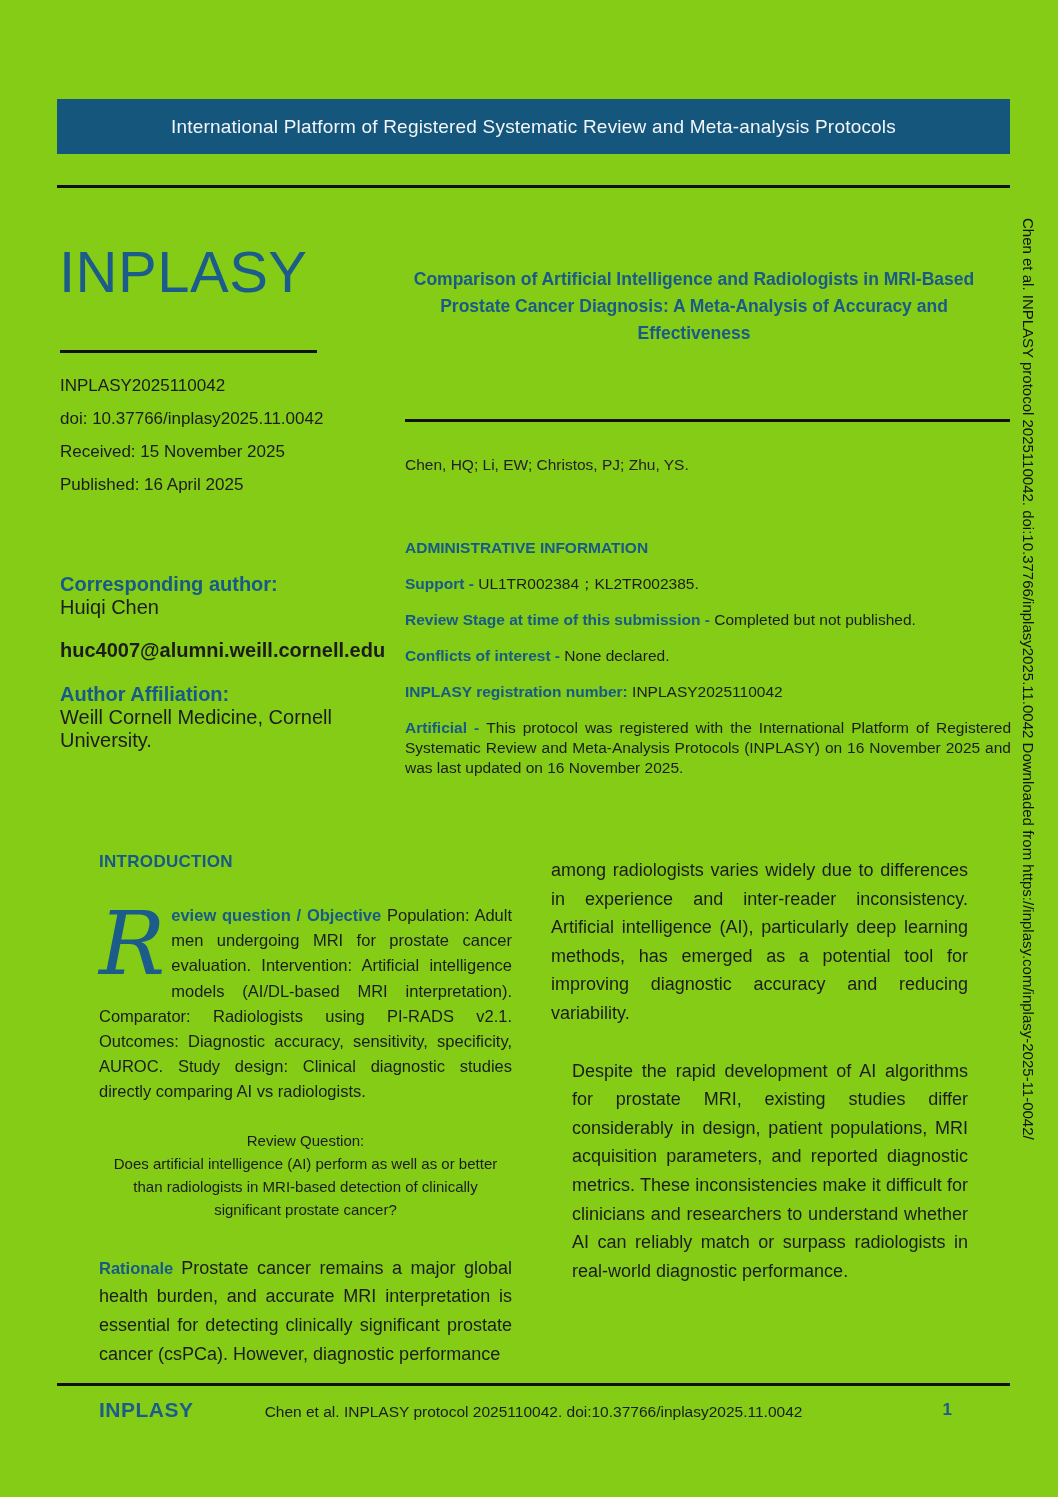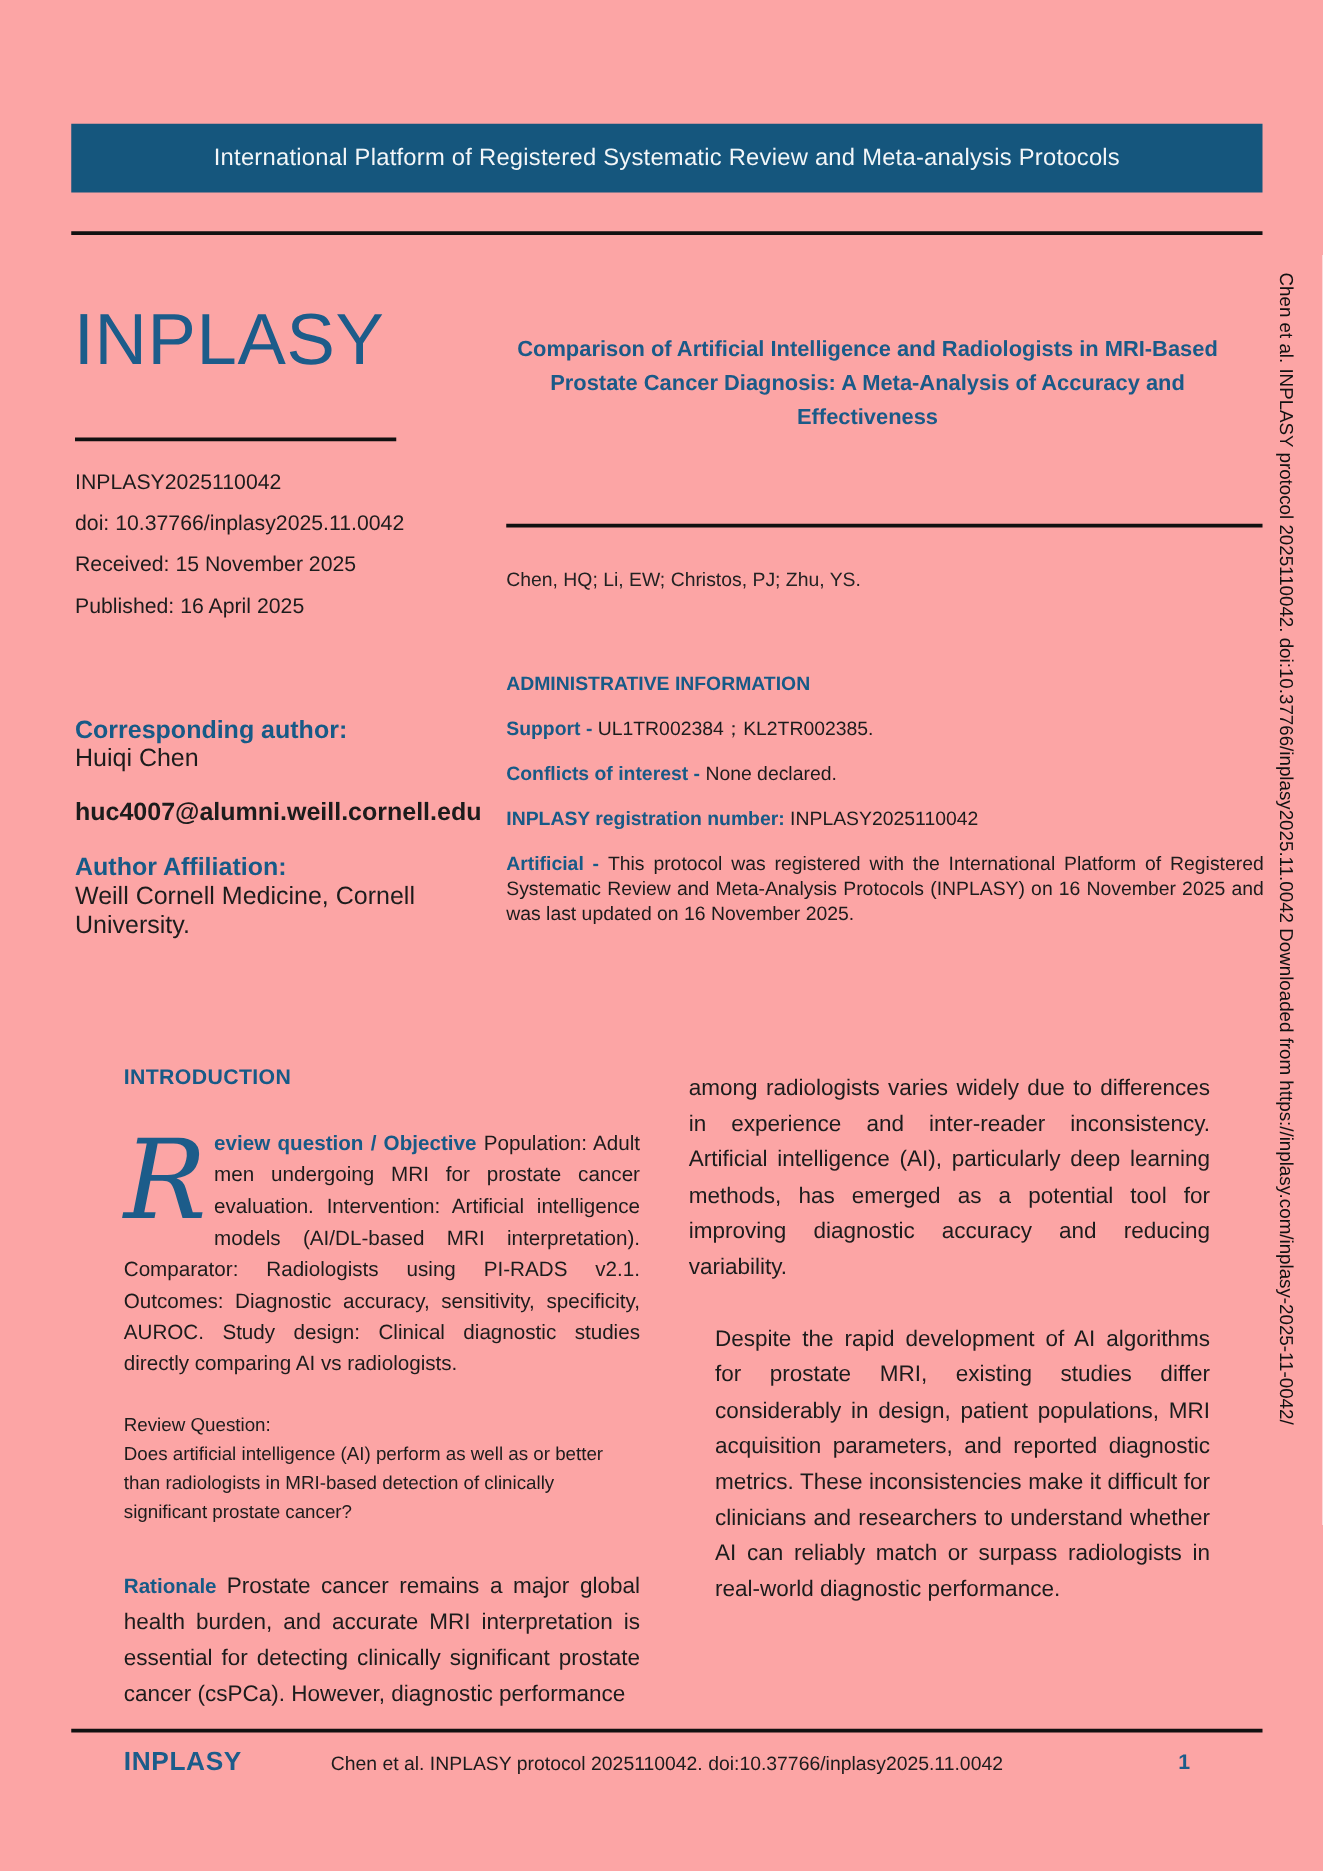--- a/index.html
+++ b/index.html
@@ -1,21 +1,21 @@
 <!DOCTYPE html>
 <html><head>
 <meta charset="utf-8">
 <style>
   * { margin: 0; padding: 0; box-sizing: border-box; }
   html, body { background: #ffffff; }
   .page {
     position: relative;
     width: 1058px;
     height: 1497px;
-    background: #fca5a5;
+    background: #84cc16;
     font-family: "Liberation Sans", "DejaVu Sans", sans-serif;
     color: #1c1c1c;
     overflow: hidden;
     padding-left: 12px;
   }
 
   .header-bar {
     position: absolute;
     left: 57px; top: 99px;
     width: 953px; height: 55px;
@@ -112,21 +112,21 @@
     font-size: 88px;
     line-height: 70px;
     height: 72px;
     color: #1c5c8a;
     margin: 6px 6px 0 0;
   }
   .rq-block {
     margin-top: 24px;
     font-size: 15px;
     line-height: 23px;
-    text-align: left;
+    text-align: center;
   }
   .rationale-p {
     margin-top: 33px;
     font-size: 18px;
     line-height: 28.8px;
     text-align: justify;
   }
   .rationale-p .admin-label { font-size: 16.5px; }
 
   .col-right {
@@ -199,20 +199,21 @@
     <div class="label">Corresponding author:</div>
     <div>Huiqi Chen</div>
     <div class="corr-email">huc4007@alumni.weill.cornell.edu</div>
     <div class="label corr-affil-label">Author Affiliation:</div>
     <div>Weill Cornell Medicine, Cornell University.</div>
   </div>
 
   <div class="admin-block">
     <p class="first admin-label">ADMINISTRATIVE INFORMATION</p>
     <p><span class="admin-label">Support - </span><span> UL1TR002384；KL2TR002385.</span></p>
+    <p><span class="admin-label">Review Stage at time of this submission - </span><span> Completed but not published.</span></p>
     <p><span class="admin-label">Conflicts of interest - </span><span> None declared.</span></p>
     <p><span class="admin-label">INPLASY registration number: </span><span>INPLASY2025110042</span></p>
     <p><span class="admin-label">Artificial - </span><span> This protocol was registered with the International Platform of Registered Systematic Review and Meta-Analysis Protocols (INPLASY) on 16 November 2025 and was last updated on 16 November 2025.</span></p>
   </div>
 
   <div class="col-left">
     <div class="intro-heading">INTRODUCTION</div>
     <p class="intro-p"><span class="dropcap">R</span><span class="admin-label">eview question / Objective </span><span> Population: Adult men undergoing MRI for prostate cancer evaluation. Intervention: Artificial intelligence models (AI/DL-based MRI interpretation). Comparator: Radiologists using PI-RADS v2.1. Outcomes: Diagnostic accuracy, sensitivity, specificity, AUROC. Study design: Clinical diagnostic studies directly comparing AI vs radiologists.</span></p>
     <div class="rq-block">
       <div>Review Question:</div>

